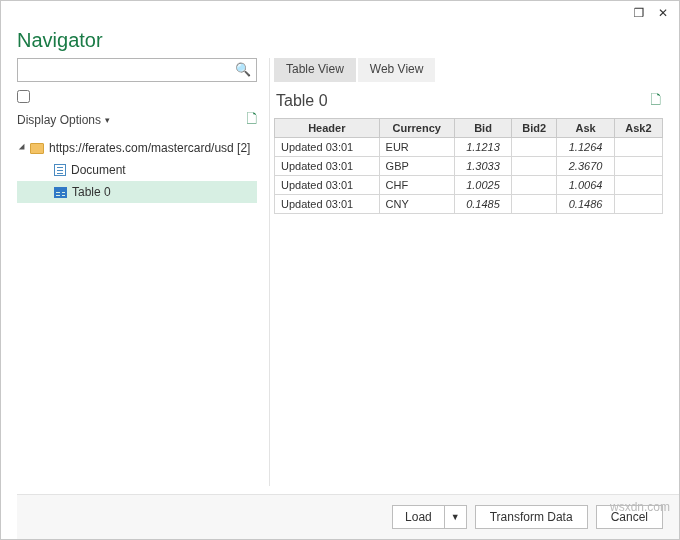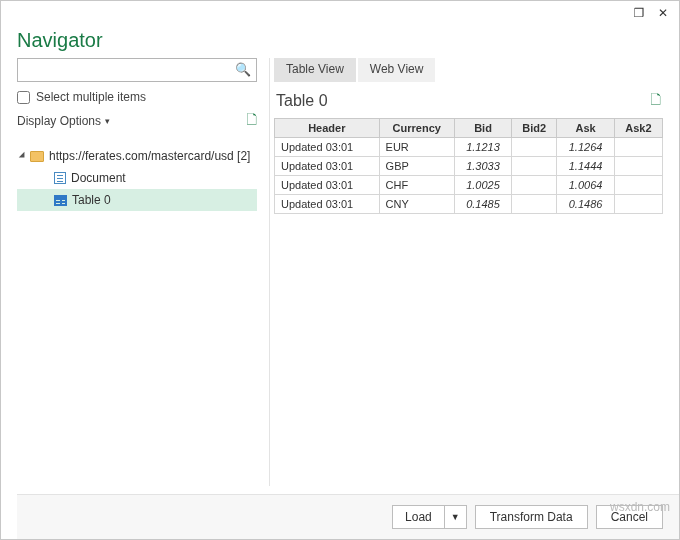--- a/index.html
+++ b/index.html
@@ -8,21 +8,21 @@
 .titlebar { display: flex; justify-content: flex-end; align-items: center; height: 24px; padding-right: 4px; }
 .titlebar span { width: 24px; height: 20px; display: inline-flex; align-items: center; justify-content: center; font-size: 12px; color: #333; cursor: default; }
 .heading { font-size: 20px; color: #1a7b46; font-weight: 400; padding: 4px 16px 6px 16px; }
 .body { flex: 1; display: flex; padding: 0 16px 8px 16px; gap: 12px; min-height: 0; }
 .left { width: 240px; display: flex; flex-direction: column; }
 .searchwrap { position: relative; margin-bottom: 8px; }
 .search { width: 100%; height: 24px; border: 1px solid #b5b5b5; padding: 2px 24px 2px 6px; font-size: 12px; }
 .search-icon { position: absolute; right: 5px; top: 4px; color: #d28b00; font-size: 13px; pointer-events: none; }
 .chkrow { display: flex; align-items: center; gap: 6px; font-size: 12px; color: #444; margin-bottom: 6px; }
 .chkrow input { width: 13px; height: 13px; margin: 0; }
-.disprow { display: flex; align-items: center; justify-content: space-between; font-size: 12px; color: #444; margin-bottom: 13px; }
+.disprow { display: flex; align-items: center; justify-content: space-between; font-size: 12px; color: #444; margin-bottom: 6px; }
 .disprow .dd { display: inline-flex; align-items: center; gap: 4px; cursor: default; }
 .disprow .ref { color: #1a7b46; font-size: 13px; }
 .tree { font-size: 12px; color: #333; text-align: right; }
 .treerow { display: flex; align-items: center; gap: 5px; height: 22px; padding-left: 4px; cursor: default; }
 .treerow.sel { background: #d7efe3; }
 .treerow .indent2 { width: 28px; }
 .twisty { display: inline-block; width: 0; height: 0; border-top: 4px solid transparent; border-bottom: 4px solid transparent; border-left: 4px solid #555; transform: rotate(45deg); }
 .icon-folder { width: 14px; height: 11px; background: #f3c264; border: 1px solid #d8a43c; border-radius: 1px; }
 .icon-doc { width: 12px; height: 12px; border: 1px solid #4a8bc2; background: #fff; position: relative; }
 .icon-doc::before { content: ""; position: absolute; left: 2px; right: 2px; top: 2px; height: 1px; background: #4a8bc2; box-shadow: 0 3px 0 #4a8bc2, 0 6px 0 #4a8bc2; }
@@ -58,21 +58,20 @@
   </div>
   <div class="heading">Navigator</div>
   <div class="body">
     <div class="left">
       <div class="searchwrap">
         <input class="search" type="text" placeholder="" style="">
         <span class="search-icon">🔍</span>
       </div>
       <label class="chkrow">
         <input type="checkbox" style="">
-        <span>Select multiple items</span>
       </label>
       <div class="disprow">
         <span class="dd">
           <span>Display Options</span>
           <span style="font-size:9px;">▾</span>
         </span>
         <span class="ref">🗋</span>
       </div>
       <div class="tree">
         <div class="treerow">
@@ -126,21 +125,21 @@
             <td class="num">1.1213</td>
             <td class="empty"></td>
             <td class="num">1.1264</td>
             <td class="empty"></td>
           </tr>
           <tr>
             <td>Updated 03:01</td>
             <td>GBP</td>
             <td class="num">1.3033</td>
             <td class="empty"></td>
-            <td class="num">1.1444</td>
+            <td class="num">2.3670</td>
             <td class="empty"></td>
           </tr>
           <tr>
             <td>Updated 03:01</td>
             <td>CHF</td>
             <td class="num">1.0025</td>
             <td class="empty"></td>
             <td class="num">1.0064</td>
             <td class="empty"></td>
           </tr>

